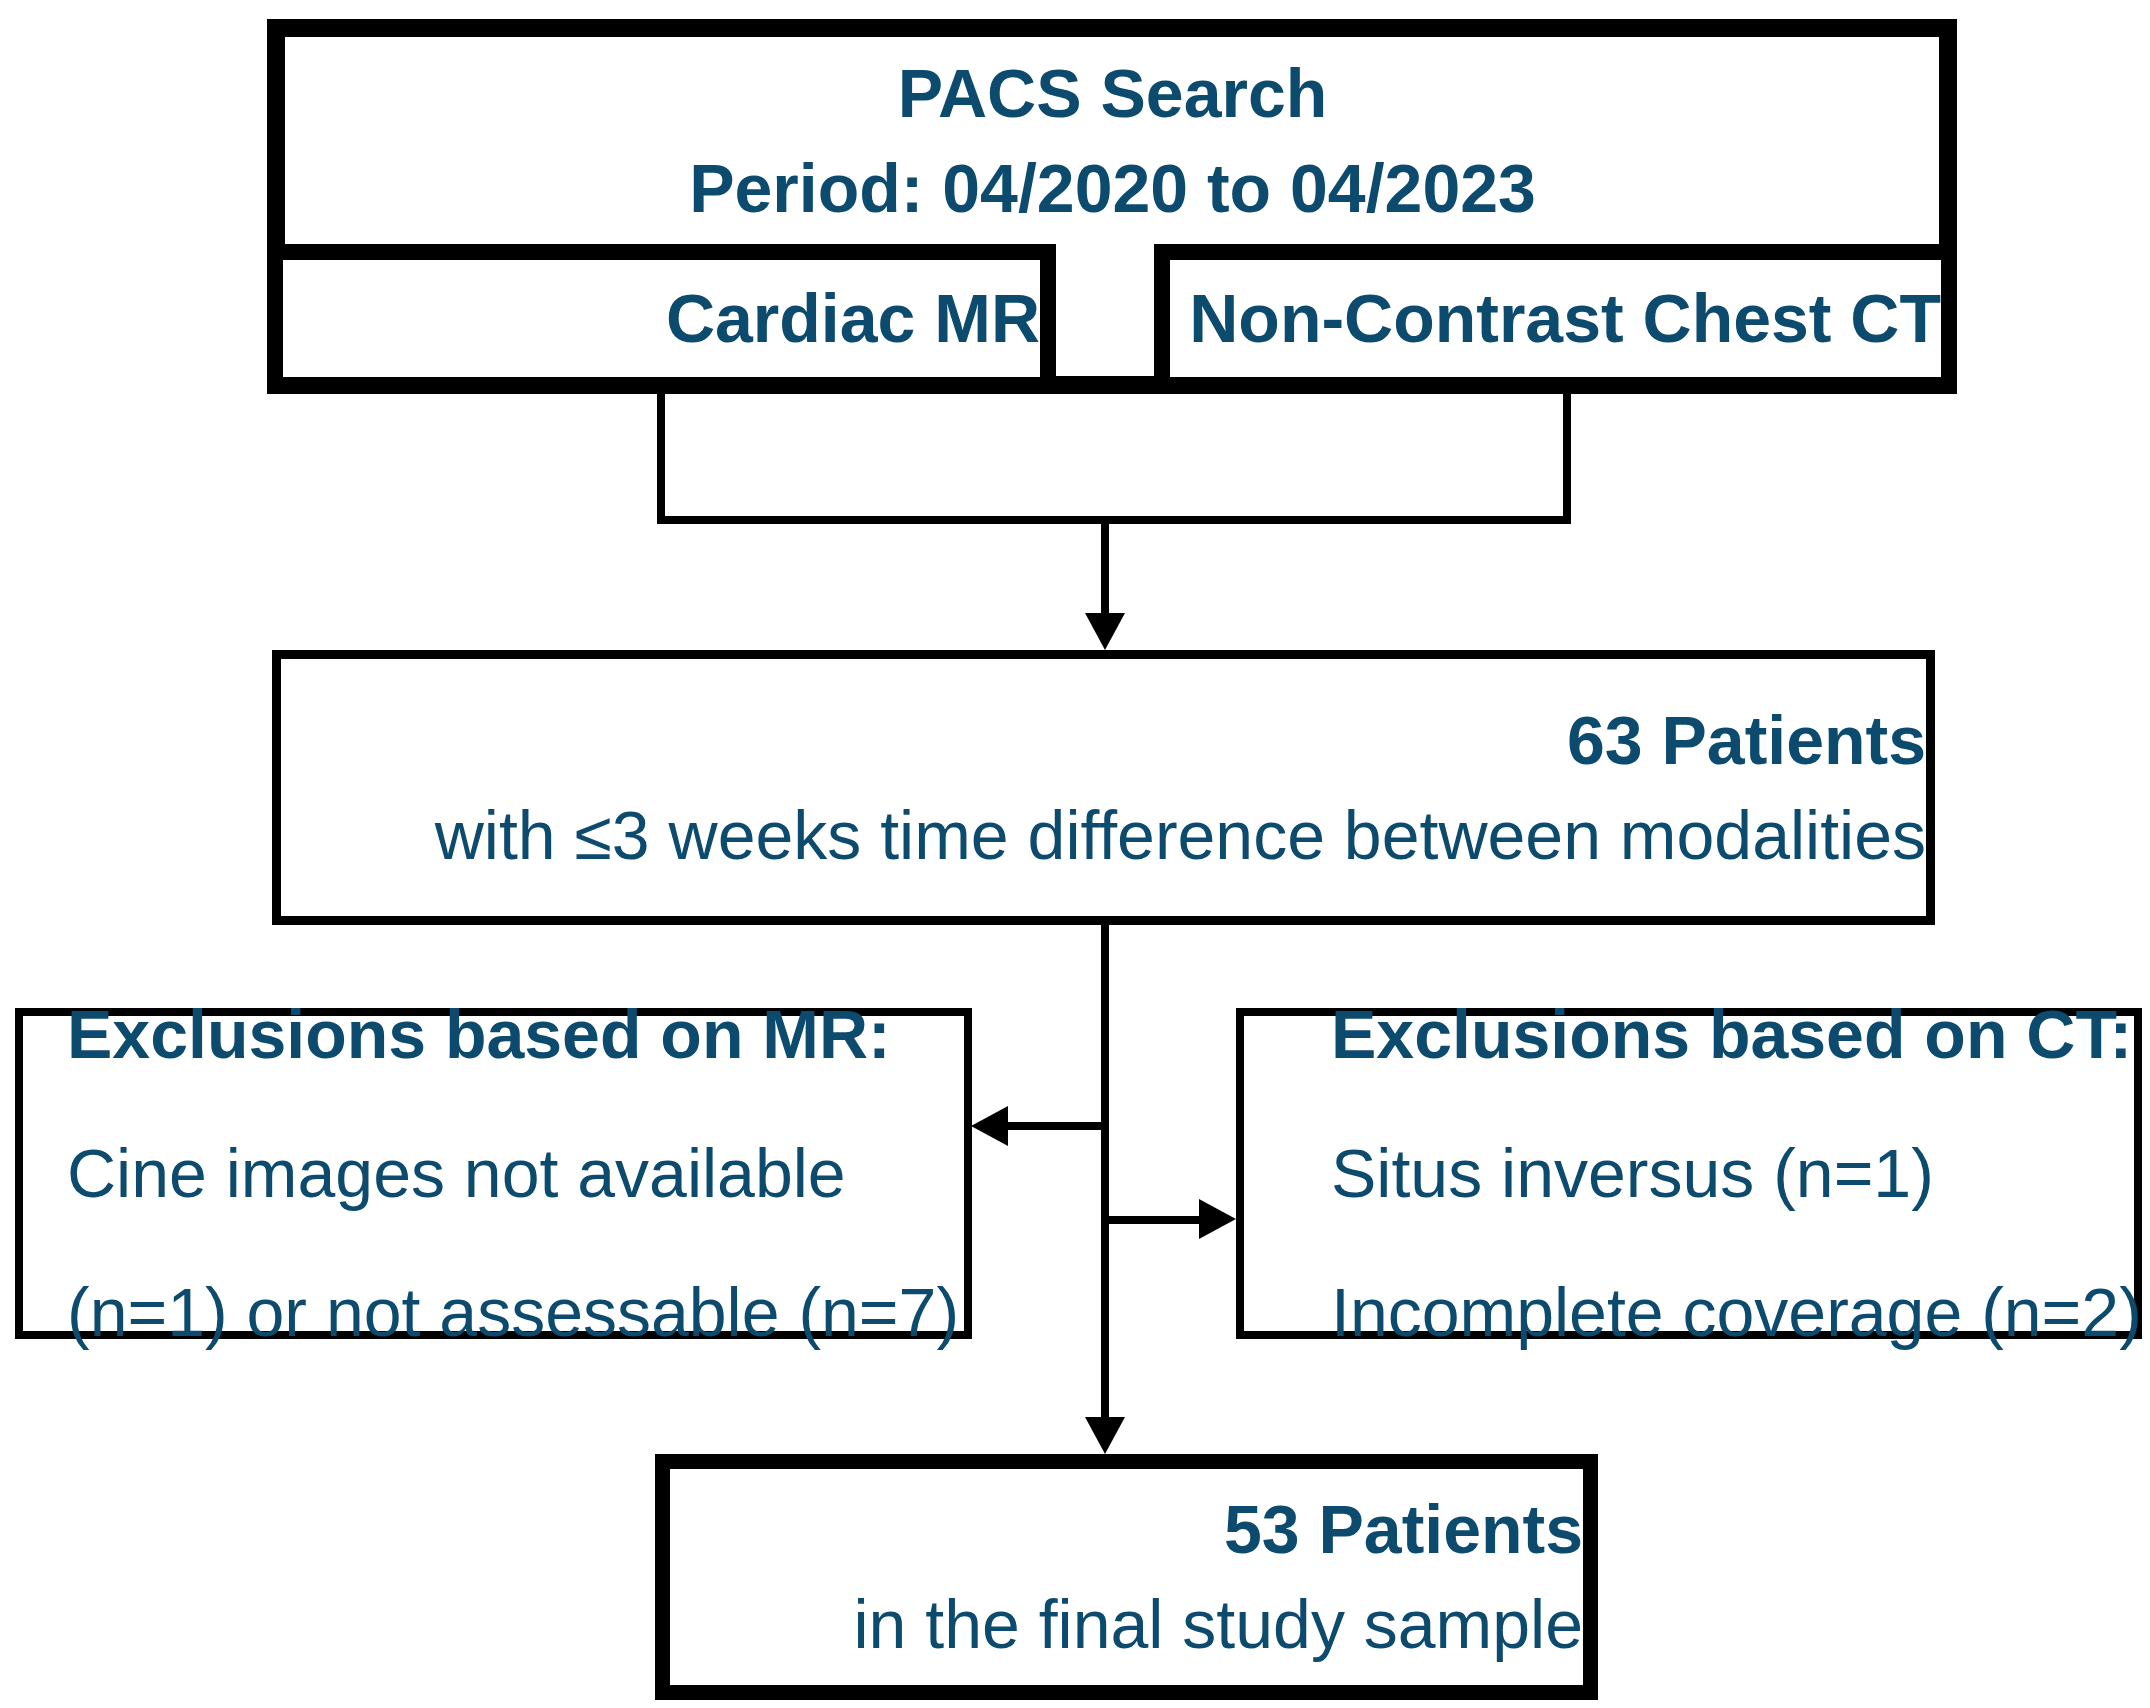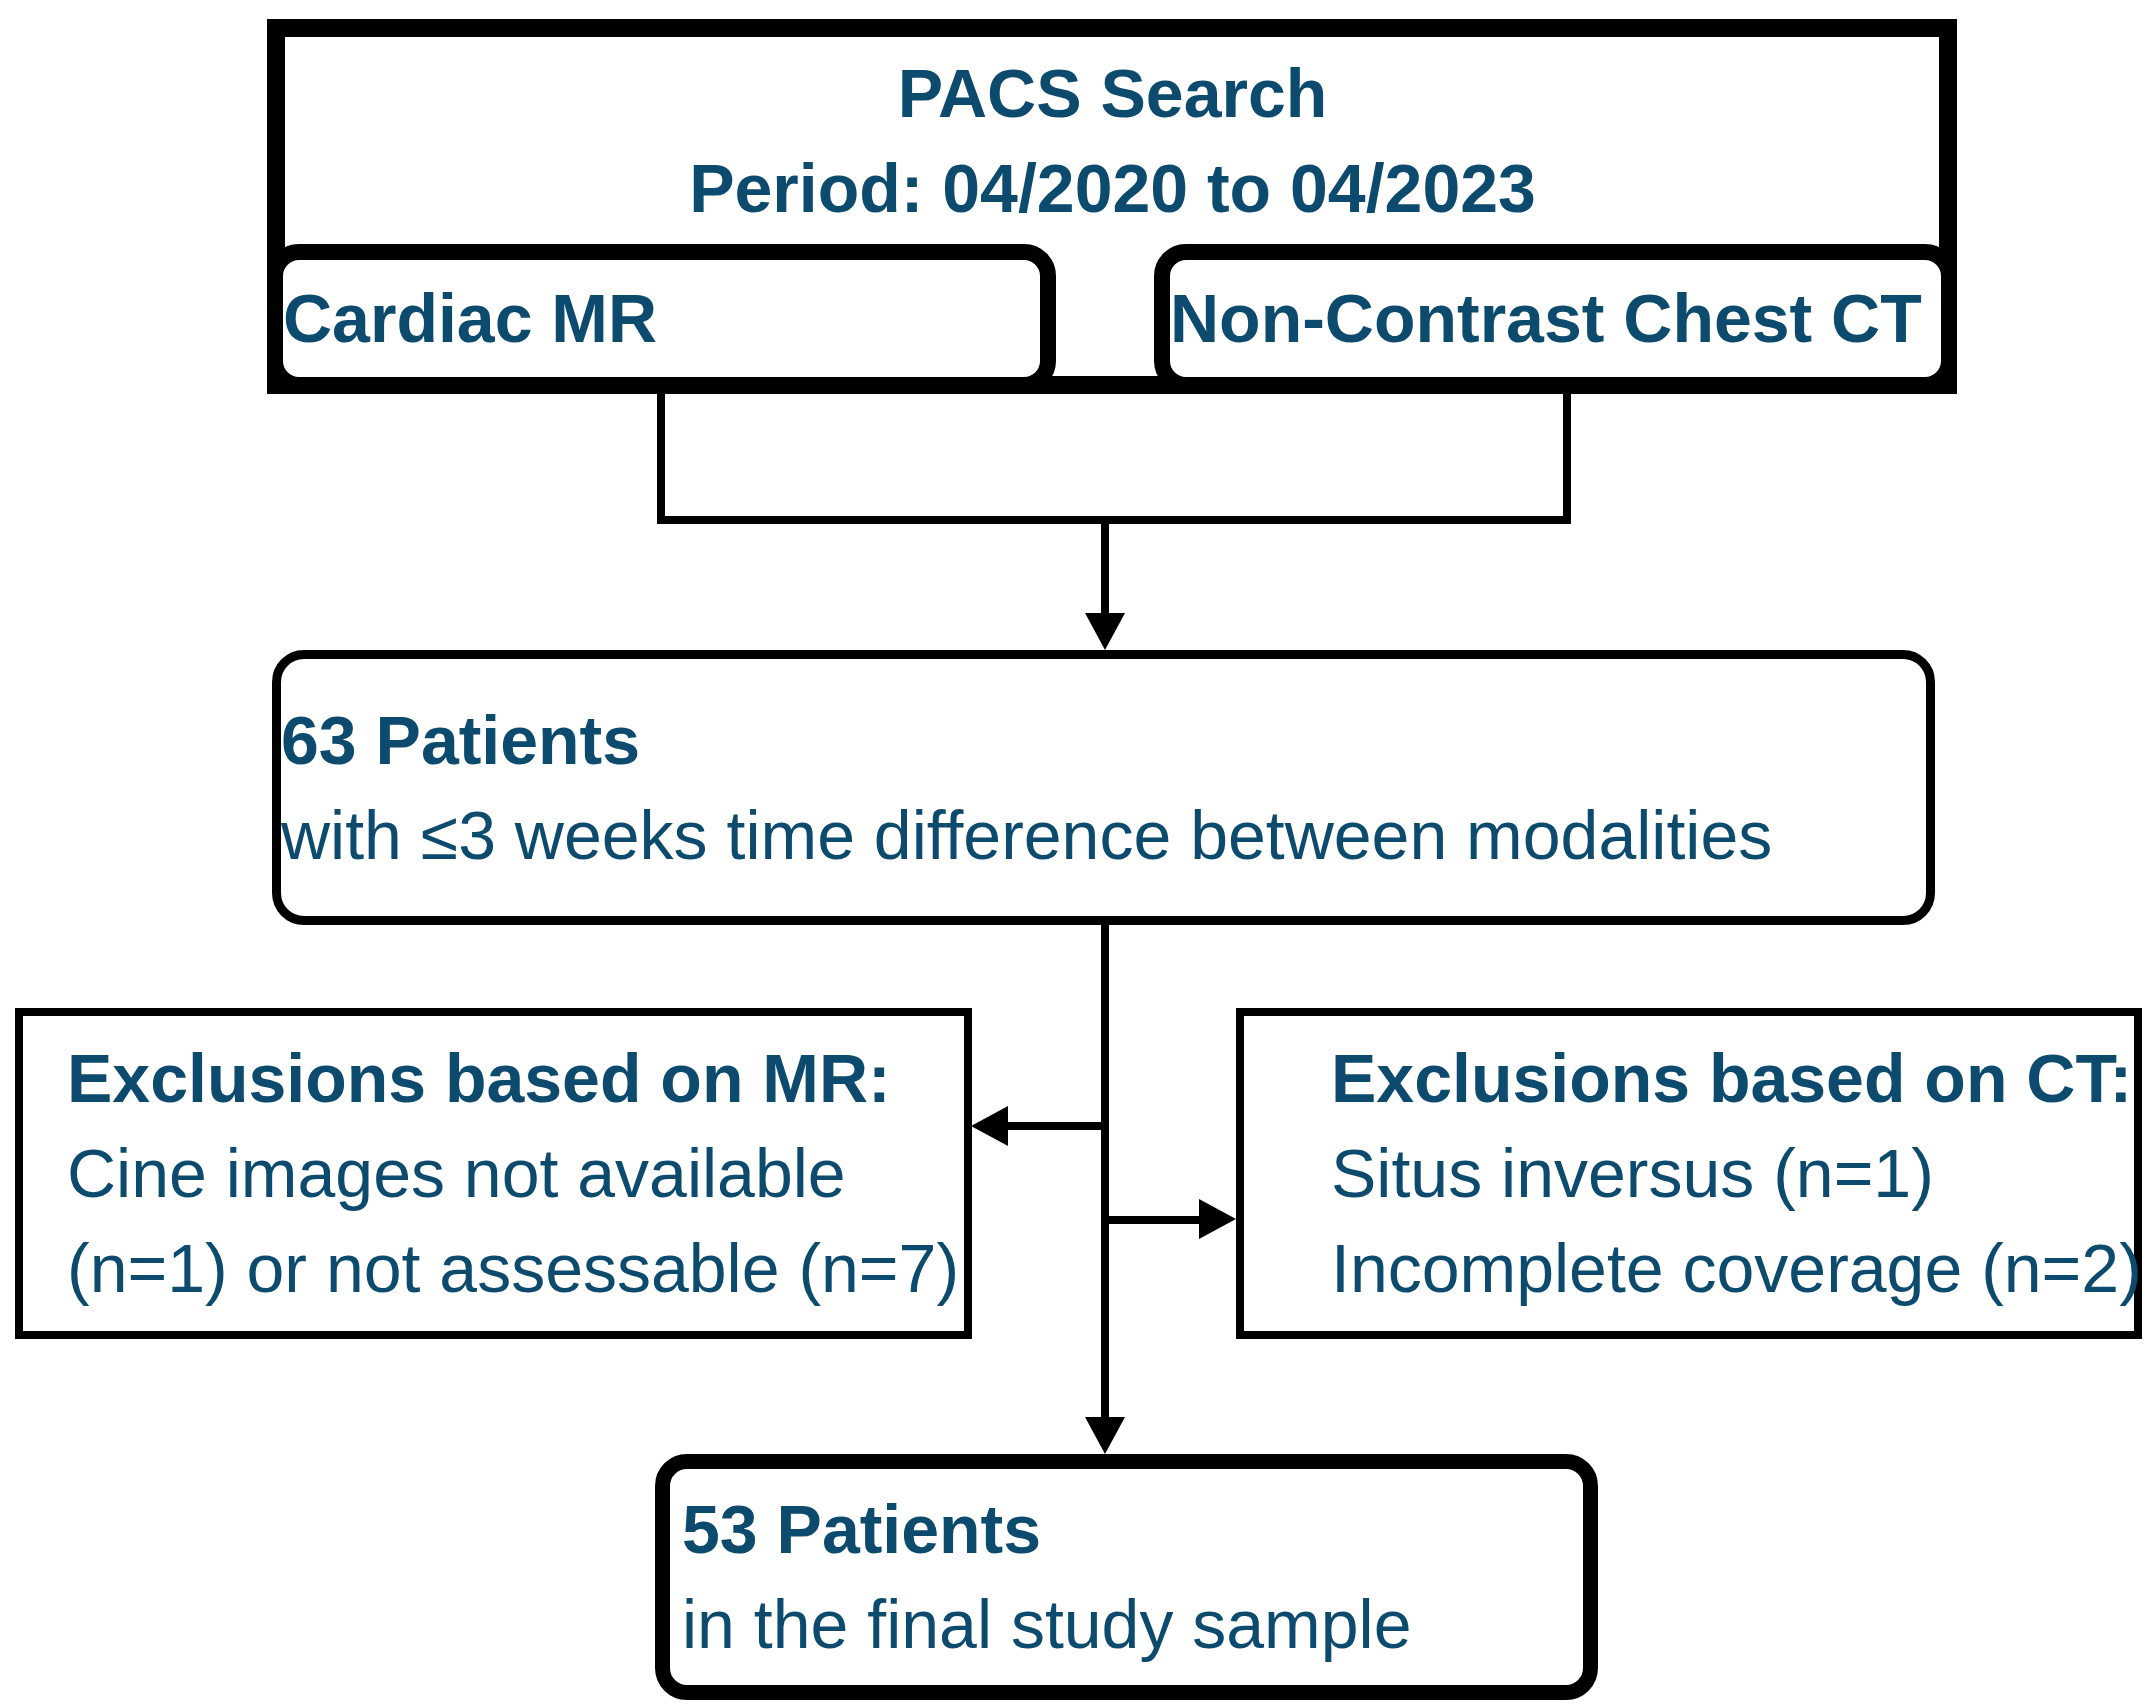--- a/index.html
+++ b/index.html
@@ -20,22 +20,22 @@
     position: absolute;
     background: #ffffff;
     border-style: solid;
     border-color: #000000;
     box-sizing: border-box;
     display: flex;
     flex-direction: column;
     justify-content: center;
     z-index: 2;
   }
-  .txt-center { align-items: flex-start; text-align: center; border-radius: 32px; }
-  .txt-left   { align-items: flex-start; text-align: left; }
+  .txt-center { align-items: flex-end; text-align: center; }
+  .txt-left   { align-items: flex-start; text-align: left; gap: 44px; }
   .tline {
     font-size: 68px;
     line-height: 95px;
     white-space: nowrap;
   }
   .b { font-weight: bold; }
   .conn {
     position: absolute;
     background: #000000;
     z-index: 1;

